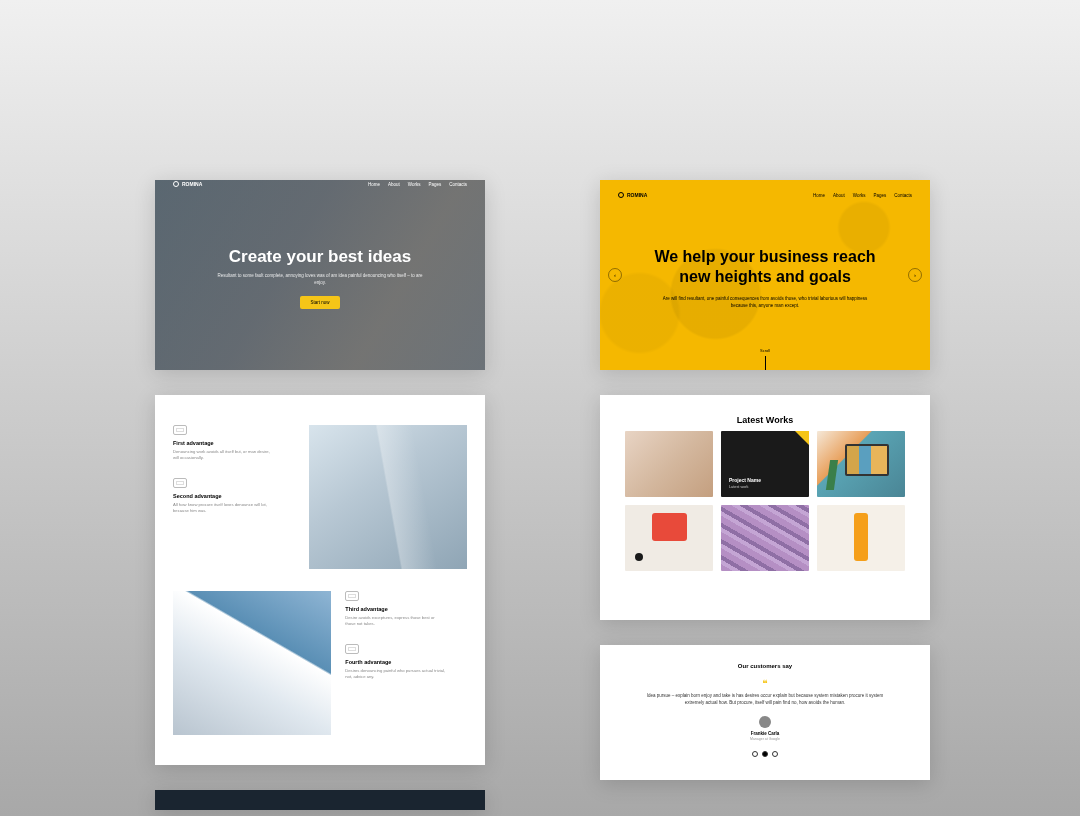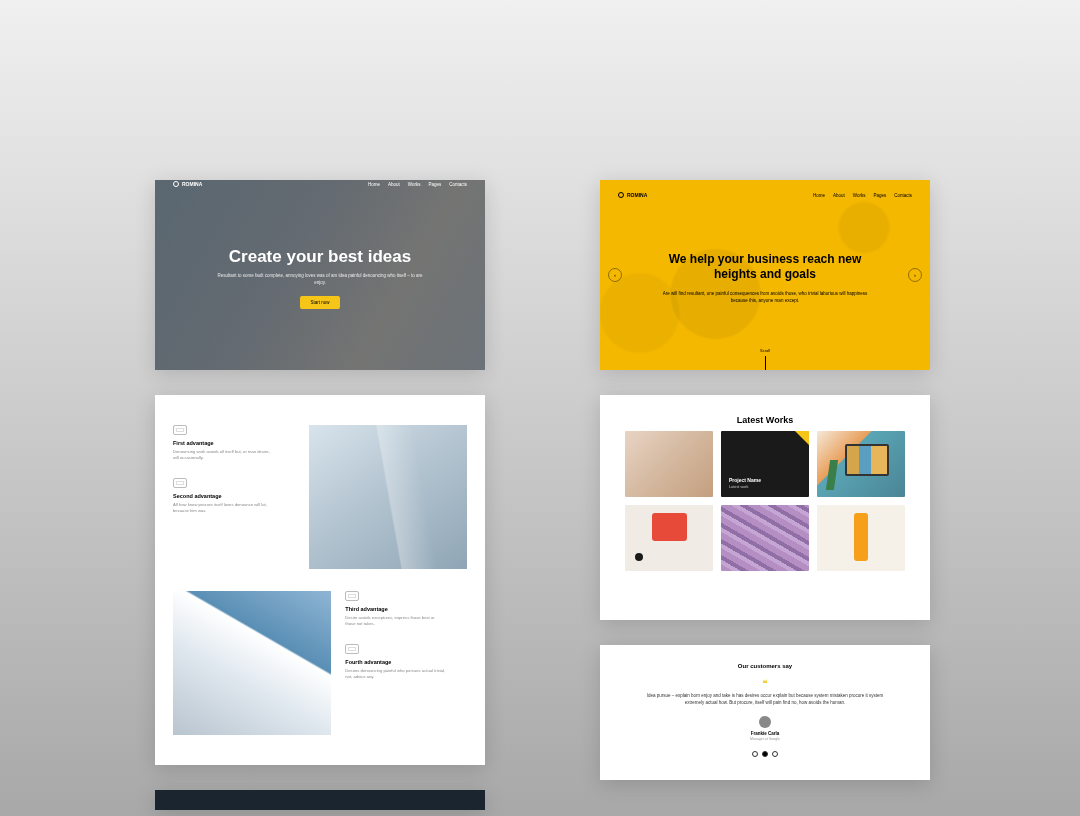--- a/index.html
+++ b/index.html
@@ -23,21 +23,21 @@
 
 .hero2{height:190px;background:#f5b800;color:#000;padding:12px 18px;display:flex;flex-direction:column;position:relative;overflow:hidden}
 .hero2::before{content:"";position:absolute;inset:0;background:
  radial-gradient(circle at 35% 60%,rgba(0,0,0,.06) 0 18%,transparent 19%),
  radial-gradient(circle at 80% 25%,rgba(0,0,0,.05) 0 8%,transparent 9%),
  radial-gradient(circle at 12% 70%,rgba(0,0,0,.04) 0 12%,transparent 13%)}
 .hero2>*{position:relative}
 .hero2-top{display:flex;justify-content:space-between;align-items:center;font-size:5px}
 .hero2 .nav{color:#000}
 .hero2-mid{flex:1;display:flex;flex-direction:column;justify-content:center;align-items:center;text-align:center}
-.hero2 h1{font-size:12px;font-weight:bold;line-height:1.25;margin-bottom:8px;max-width:230px}
+.hero2 h1{font-size:16px;font-weight:bold;line-height:1.25;margin-bottom:8px;max-width:230px}
 .hero2 .sub{font-size:4.5px;line-height:1.6;max-width:220px}
 .arrow-circ{position:absolute;width:14px;height:14px;border:1px solid rgba(0,0,0,.4);border-radius:50%;top:88px;display:flex;align-items:center;justify-content:center;font-size:6px}
 .arrow-l{left:8px}.arrow-r{right:8px}
 .scroll-ind{position:absolute;bottom:0;left:50%;transform:translateX(-50%);font-size:4px;display:flex;flex-direction:column;align-items:center;gap:3px}
 .scroll-ind .line{width:1px;height:14px;background:#000}
 
 
 .adv{height:370px;padding:30px 18px;display:flex;flex-direction:column;gap:0}
 .adv-row{display:flex;gap:14px;height:155px}
 .adv-col{flex:1}

